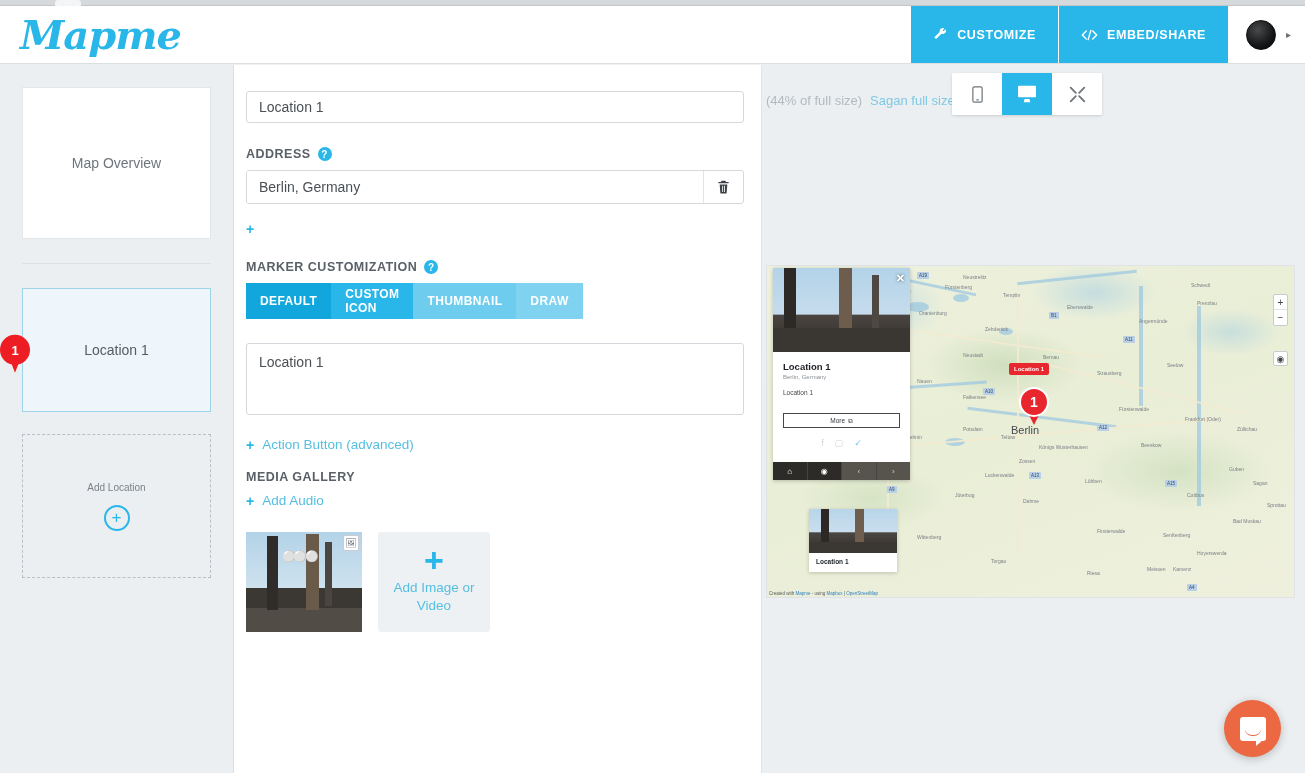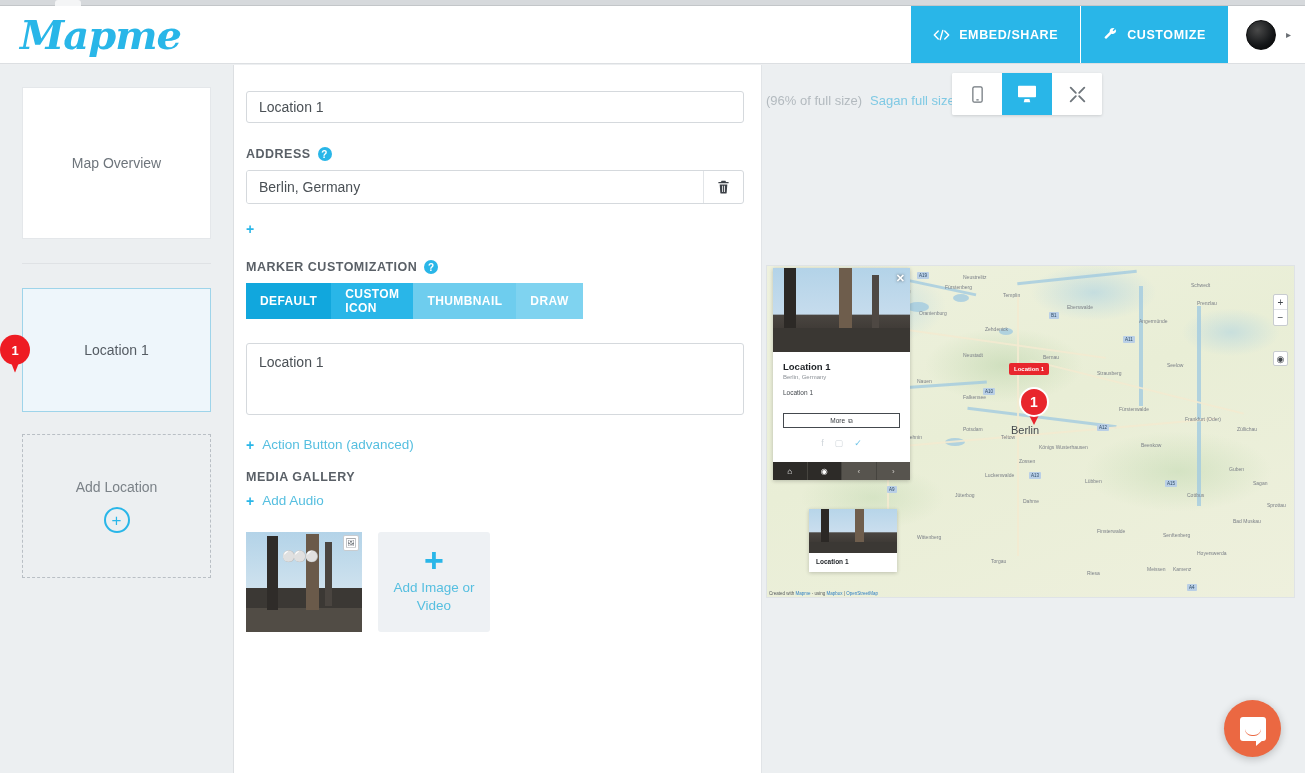--- a/index.html
+++ b/index.html
@@ -97,21 +97,21 @@
   .pin-num{
     position:absolute; top:0; left:0; width:30px; height:30px;
     display:flex; align-items:center; justify-content:center;
     color:#fff; font-size:13px; font-weight:700; z-index:2;
   }
   .sb-add{
     margin:22px 22px 0; border:1px dashed #b9bfc5; height:144px;
     display:flex; flex-direction:column; align-items:center; justify-content:center;
     gap:12px; cursor:pointer;
   }
-  .sb-add-label{ color:#7b8288; font-size:14px; }
+  .sb-add-label{ color:#7b8288; font-size:10px; }
   .plus-circle{
     width:26px; height:26px; border-radius:50%;
     border:2px solid #29b6e8; color:#29b6e8;
     display:flex; align-items:center; justify-content:center;
     font-size:17px; line-height:1; font-weight:400;
   }
 
   
   .form-panel{
     position:absolute; top:65px; left:234px; width:528px; height:708px;
@@ -372,36 +372,36 @@
 </div>
 
 <div class="header">
   <div class="logo">
     <span class="logo-text">Mapme</span>
   </div>
   <div class="header-spacer"></div>
 
   <div class="nav-btn">
     <span class="nav-ico">
+      <svg width="15" height="15" viewBox="0 0 24 24" fill="currentColor">
+          <path d="M21 5.5a5.5 5.5 0 01-7.6 5.1L6.2 17.8a2 2 0 11-2.8-2.8l7.2-7.2A5.5 5.5 0 0118.4 2l-3 3 1.6 1.6 3-3c.3.6.5 1.2.5 1.9z"></path>
+        </svg>
+    </span>
+    <span>CUSTOMIZE</span>
+  </div>
+
+  <div class="nav-btn">
+    <span class="nav-ico">
       <svg width="17" height="14" viewBox="0 0 26 18" fill="none" stroke="currentColor" stroke-width="2.2" stroke-linecap="round" stroke-linejoin="round">
           <path d="M8 3L2 9l6 6"></path>
           <path d="M18 3l6 6-6 6"></path>
           <path d="M15 2l-4 14"></path>
         </svg>
     </span>
     <span>EMBED/SHARE</span>
-  </div>
-
-  <div class="nav-btn">
-    <span class="nav-ico">
-      <svg width="15" height="15" viewBox="0 0 24 24" fill="currentColor">
-          <path d="M21 5.5a5.5 5.5 0 01-7.6 5.1L6.2 17.8a2 2 0 11-2.8-2.8l7.2-7.2A5.5 5.5 0 0118.4 2l-3 3 1.6 1.6 3-3c.3.6.5 1.2.5 1.9z"></path>
-        </svg>
-    </span>
-    <span>CUSTOMIZE</span>
   </div>
 
 
   <div class="avatar-wrap">
     <div class="avatar"></div>
     <span class="avatar-caret">▸</span>
   </div>
 </div>
 
 <div class="sidebar-edge"></div>
@@ -513,21 +513,21 @@
     <div class="add-media">
       <span class="add-media-plus">+</span>
       <span class="add-media-label">Add Image or Video</span>
     </div>
   </div>
 </div>
 
 <div class="preview">
 
   <div class="preview-title-row">
-    <span class="preview-sub">(96% of full size)</span>
+    <span class="preview-sub">(44% of full size)</span>
     <span class="preview-link">Sagan full size</span>
   </div>
 
   <div class="device-toggle">
     <div class="dev-btn">
       <svg width="11" height="17" viewBox="0 0 14 22" fill="none" stroke="currentColor" stroke-width="1.6">
           <rect x="1" y="1" width="12" height="20" rx="2"></rect>
           <line x1="5.5" y1="18" x2="8.5" y2="18"></line>
         </svg>
     </div>

